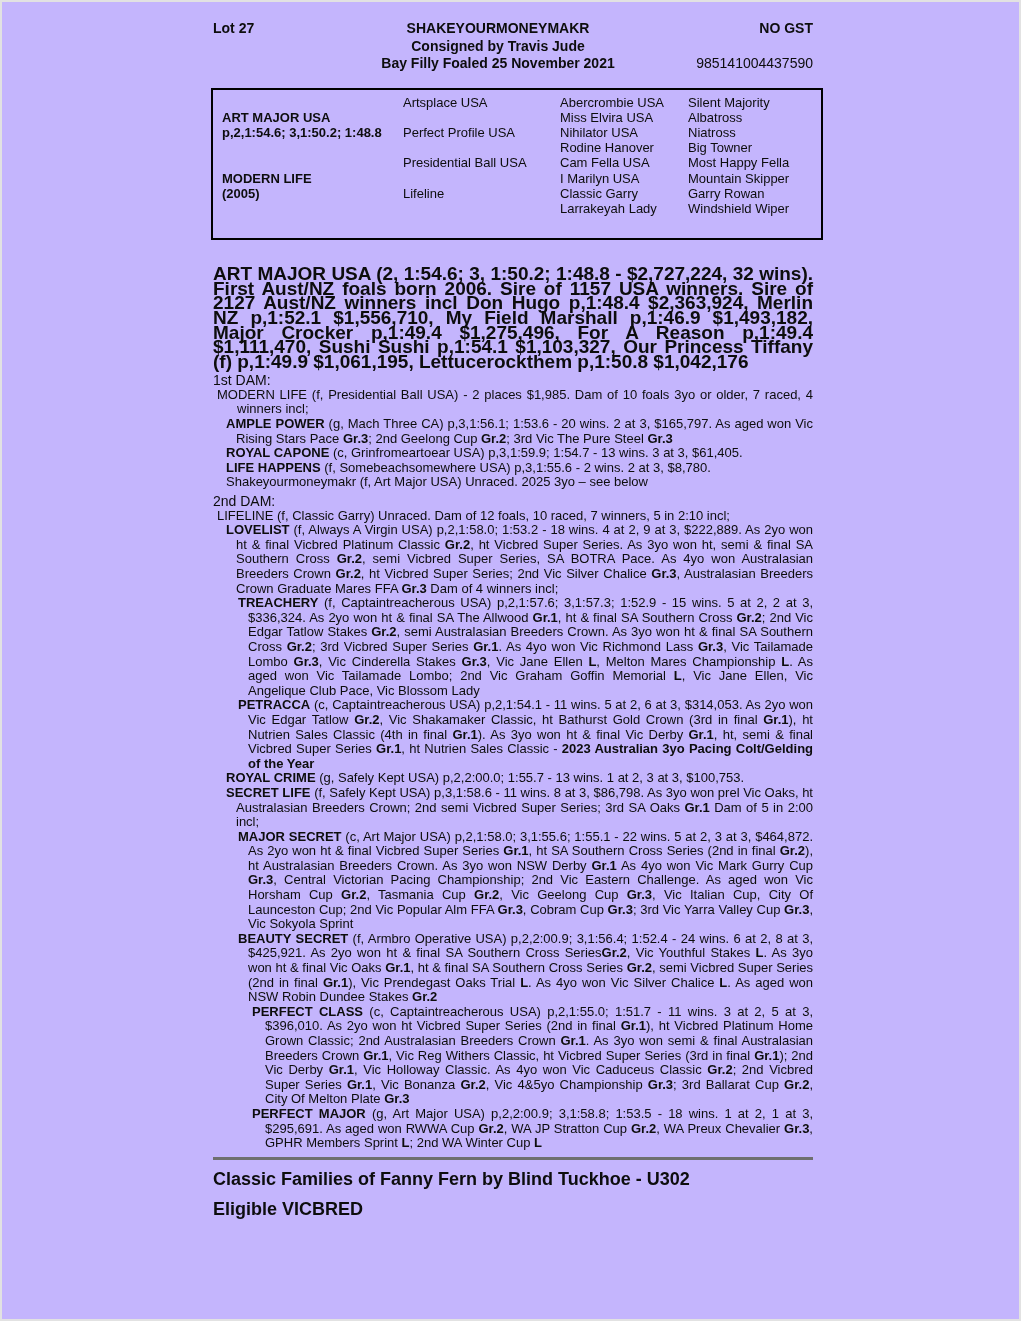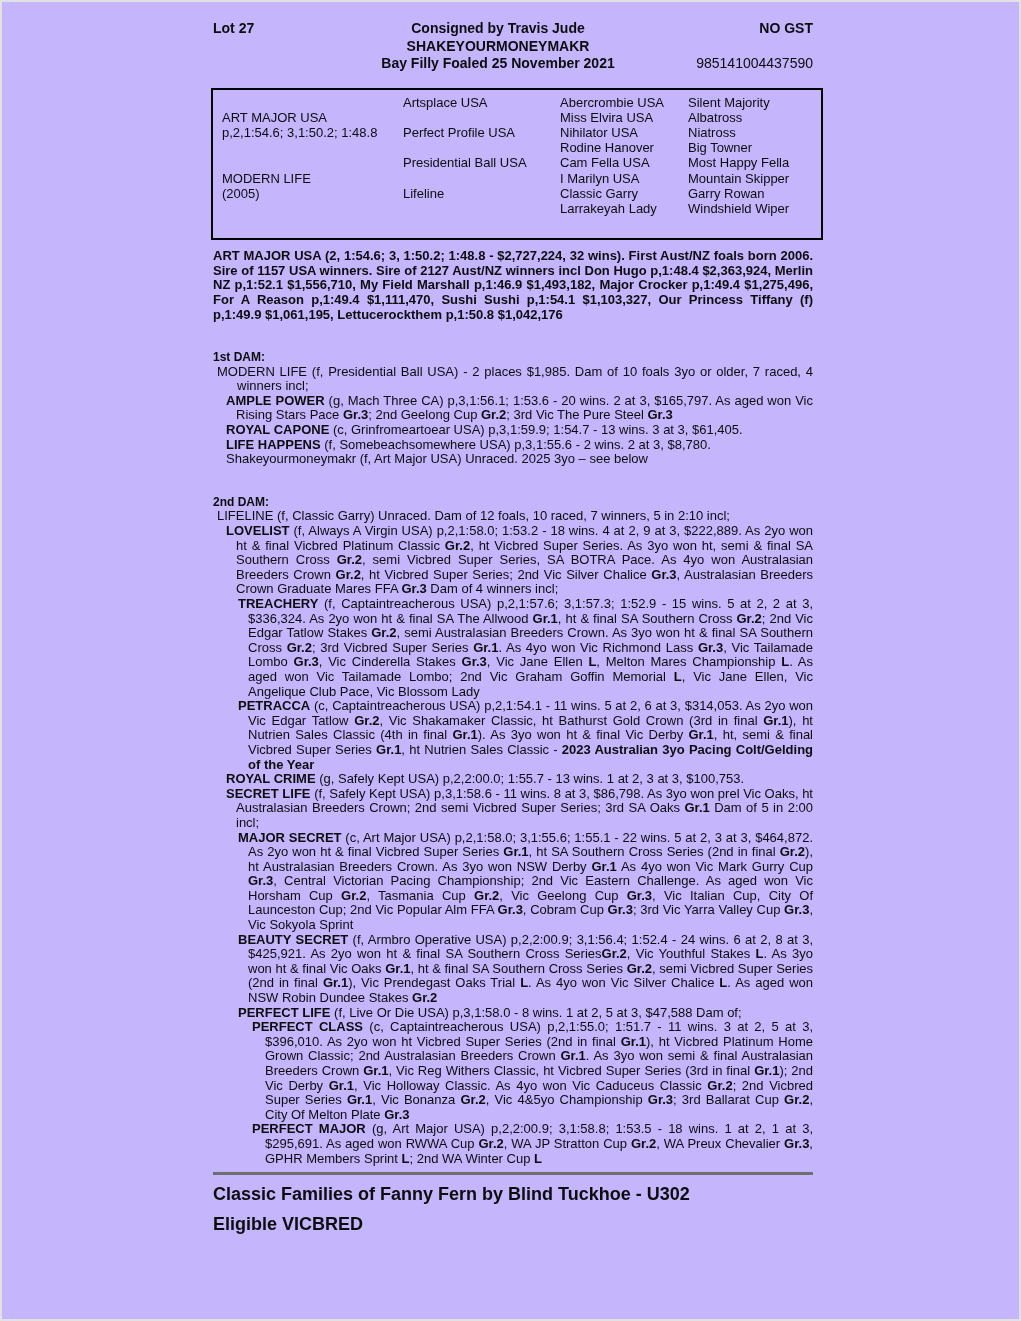--- a/index.html
+++ b/index.html
@@ -14,44 +14,44 @@
   .h-center{ flex:1; text-align:center; }
   .h-right { width:148px; text-align:right; }
   .microchip { font-weight:normal; margin-top:17px; }
   .pedigree-box {
     margin:15px 0 0 -2px; width:612px; box-sizing:border-box;
     border:2px solid #000; padding:5px 0 22px 9px;
     display:grid; grid-template-columns:181px 157px 128px auto;
     font-size:13px; line-height:15.2px;
   }
   .pcell { white-space:nowrap; }
-  .pcell.c0 { font-weight:normal; }
-  .sire { margin:9px 0 0 0; font-weight:bold; font-size:13px; line-height:14.6px; text-align:justify; }
-  .sec-title { font-weight:bold; font-size:12px; line-height:14.6px; margin-top:28px; }
+  .pcell.c0 { font-weight:bold; }
+  .sire { margin:27px 0 0 0; font-weight:bold; font-size:19px; line-height:14.6px; text-align:justify; }
+  .sec-title { font-weight:normal; font-size:14px; line-height:14.6px; margin-top:4px; }
   .entry { margin:0; font-size:13px; line-height:14.6px; text-align:justify; }
   .entry b { font-weight:bold; }
   .e0 { padding-left:24px; text-indent:-20px; }
   .e1 { padding-left:23px; text-indent:-10px; }
   .e2 { padding-left:35px; text-indent:-10px; }
   .e3 { padding-left:52px; text-indent:-13px; }
   .divider { height:3px; background:#6f6f6f; margin-top:6px; }
   .footer-line { font-weight:bold; font-size:18px; line-height:16px; margin-top:11px; }
   .footer-line.second { margin-top:14px; }
 </style>
 </head>
 <body>
 
 <div class="page">
   <div class="content">
 
     <div class="header">
       <div class="h-left">Lot 27</div>
       <div class="h-center">
+        <div>SHAKEYOURMONEYMAKR</div>
         <div>Consigned by Travis Jude</div>
-        <div>SHAKEYOURMONEYMAKR</div>
         <div>Bay Filly Foaled 25 November 2021</div>
       </div>
       <div class="h-right">
         <div>NO GST</div>
         <div class="microchip">985141004437590</div>
       </div>
     </div>
 
     <div class="pedigree-box">
         <div class="pcell c0"></div>
@@ -99,21 +99,20 @@
         <p class="entry e1"><span>Shakeyourmoneymakr (f, Art Major USA) Unraced. 2025 3yo – see below</span></p>
         <div class="sec-title">2nd DAM:</div>
         <p class="entry e0"><span>LIFELINE (f, Classic Garry) Unraced. Dam of 12 foals, 10 raced, 7 winners, 5 in 2:10 incl;</span></p>
         <p class="entry e1"><b>LOVELIST</b><span> (f, Always A Virgin USA) p,2,1:58.0; 1:53.2 - 18 wins. 4 at 2, 9 at 3, $222,889. As 2yo won ht &amp; final Vicbred Platinum Classic </span><b>Gr.2</b><span>, ht Vicbred Super Series. As 3yo won ht, semi &amp; final SA Southern Cross </span><b>Gr.2</b><span>, semi Vicbred Super Series, SA BOTRA Pace. As 4yo won Australasian Breeders Crown </span><b>Gr.2</b><span>, ht Vicbred Super Series; 2nd Vic Silver Chalice </span><b>Gr.3</b><span>, Australasian Breeders Crown Graduate Mares FFA </span><b>Gr.3</b><span> Dam of 4 winners incl;</span></p>
         <p class="entry e2"><b>TREACHERY</b><span> (f, Captaintreacherous USA) p,2,1:57.6; 3,1:57.3; 1:52.9 - 15 wins. 5 at 2, 2 at 3, $336,324. As 2yo won ht &amp; final SA The Allwood </span><b>Gr.1</b><span>, ht &amp; final SA Southern Cross </span><b>Gr.2</b><span>; 2nd Vic Edgar Tatlow Stakes </span><b>Gr.2</b><span>, semi Australasian Breeders Crown. As 3yo won ht &amp; final SA Southern Cross </span><b>Gr.2</b><span>; 3rd Vicbred Super Series </span><b>Gr.1</b><span>. As 4yo won Vic Richmond Lass </span><b>Gr.3</b><span>, Vic Tailamade Lombo </span><b>Gr.3</b><span>, Vic Cinderella Stakes </span><b>Gr.3</b><span>, Vic Jane Ellen </span><b>L</b><span>, Melton Mares Championship </span><b>L</b><span>. As aged won Vic Tailamade Lombo; 2nd Vic Graham Goffin Memorial </span><b>L</b><span>, Vic Jane Ellen, Vic Angelique Club Pace, Vic Blossom Lady</span></p>
         <p class="entry e2"><b>PETRACCA</b><span> (c, Captaintreacherous USA) p,2,1:54.1 - 11 wins. 5 at 2, 6 at 3, $314,053. As 2yo won Vic Edgar Tatlow </span><b>Gr.2</b><span>, Vic Shakamaker Classic, ht Bathurst Gold Crown (3rd in final </span><b>Gr.1</b><span>), ht Nutrien Sales Classic (4th in final </span><b>Gr.1</b><span>). As 3yo won ht &amp; final Vic Derby </span><b>Gr.1</b><span>, ht, semi &amp; final Vicbred Super Series </span><b>Gr.1</b><span>, ht Nutrien Sales Classic - </span><b>2023 Australian 3yo Pacing Colt/Gelding of the Year</b></p>
         <p class="entry e1"><b>ROYAL CRIME</b><span> (g, Safely Kept USA) p,2,2:00.0; 1:55.7 - 13 wins. 1 at 2, 3 at 3, $100,753.</span></p>
         <p class="entry e1"><b>SECRET LIFE</b><span> (f, Safely Kept USA) p,3,1:58.6 - 11 wins. 8 at 3, $86,798. As 3yo won prel Vic Oaks, ht Australasian Breeders Crown; 2nd semi Vicbred Super Series; 3rd SA Oaks </span><b>Gr.1</b><span> Dam of 5 in 2:00 incl;</span></p>
         <p class="entry e2"><b>MAJOR SECRET</b><span> (c, Art Major USA) p,2,1:58.0; 3,1:55.6; 1:55.1 - 22 wins. 5 at 2, 3 at 3, $464,872. As 2yo won ht &amp; final Vicbred Super Series </span><b>Gr.1</b><span>, ht SA Southern Cross Series (2nd in final </span><b>Gr.2</b><span>), ht Australasian Breeders Crown. As 3yo won NSW Derby </span><b>Gr.1</b><span> As 4yo won Vic Mark Gurry Cup </span><b>Gr.3</b><span>, Central Victorian Pacing Championship; 2nd Vic Eastern Challenge. As aged won Vic Horsham Cup </span><b>Gr.2</b><span>, Tasmania Cup </span><b>Gr.2</b><span>, Vic Geelong Cup </span><b>Gr.3</b><span>, Vic Italian Cup, City Of Launceston Cup; 2nd Vic Popular Alm FFA </span><b>Gr.3</b><span>, Cobram Cup </span><b>Gr.3</b><span>; 3rd Vic Yarra Valley Cup </span><b>Gr.3</b><span>, Vic Sokyola Sprint</span></p>
         <p class="entry e2"><b>BEAUTY SECRET</b><span> (f, Armbro Operative USA) p,2,2:00.9; 3,1:56.4; 1:52.4 - 24 wins. 6 at 2, 8 at 3, $425,921. As 2yo won ht &amp; final SA Southern Cross Series</span><b>Gr.2</b><span>, Vic Youthful Stakes </span><b>L</b><span>. As 3yo won ht &amp; final Vic Oaks </span><b>Gr.1</b><span>, ht &amp; final SA Southern Cross Series </span><b>Gr.2</b><span>, semi Vicbred Super Series (2nd in final </span><b>Gr.1</b><span>), Vic Prendegast Oaks Trial </span><b>L</b><span>. As 4yo won Vic Silver Chalice </span><b>L</b><span>. As aged won NSW Robin Dundee Stakes </span><b>Gr.2</b></p>
-        <p class="entry e2"><b>PERFECT LIFE</b><span> (f, Live Or Die USA) p,3,1:58.0 - 8 wins. 1 at 2, 5 at 3, $47,588 Dam of;</span></p>
         <p class="entry e3"><b>PERFECT CLASS</b><span> (c, Captaintreacherous USA) p,2,1:55.0; 1:51.7 - 11 wins. 3 at 2, 5 at 3, $396,010. As 2yo won ht Vicbred Super Series (2nd in final </span><b>Gr.1</b><span>), ht Vicbred Platinum Home Grown Classic; 2nd Australasian Breeders Crown </span><b>Gr.1</b><span>. As 3yo won semi &amp; final Australasian Breeders Crown </span><b>Gr.1</b><span>, Vic Reg Withers Classic, ht Vicbred Super Series (3rd in final </span><b>Gr.1</b><span>); 2nd Vic Derby </span><b>Gr.1</b><span>, Vic Holloway Classic. As 4yo won Vic Caduceus Classic </span><b>Gr.2</b><span>; 2nd Vicbred Super Series </span><b>Gr.1</b><span>, Vic Bonanza </span><b>Gr.2</b><span>, Vic 4&amp;5yo Championship </span><b>Gr.3</b><span>; 3rd Ballarat Cup </span><b>Gr.2</b><span>, City Of Melton Plate </span><b>Gr.3</b></p>
         <p class="entry e3"><b>PERFECT MAJOR</b><span> (g, Art Major USA) p,2,2:00.9; 3,1:58.8; 1:53.5 - 18 wins. 1 at 2, 1 at 3, $295,691. As aged won RWWA Cup </span><b>Gr.2</b><span>, WA JP Stratton Cup </span><b>Gr.2</b><span>, WA Preux Chevalier </span><b>Gr.3</b><span>, GPHR Members Sprint </span><b>L</b><span>; 2nd WA Winter Cup </span><b>L</b></p>
       </div>
 
     <div class="divider"></div>
     <div class="footer-line">Classic Families of Fanny Fern by Blind Tuckhoe - U302</div>
     <div class="footer-line second">Eligible VICBRED</div>
 
   </div>
 </div>

